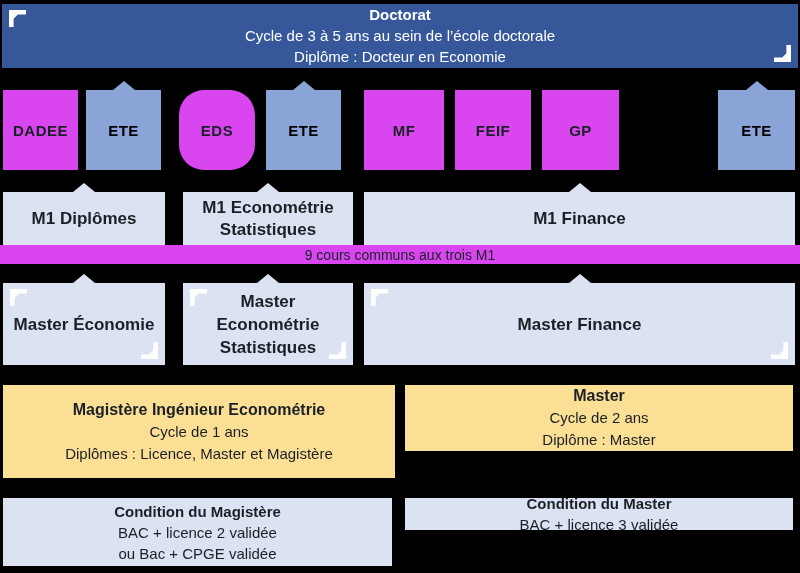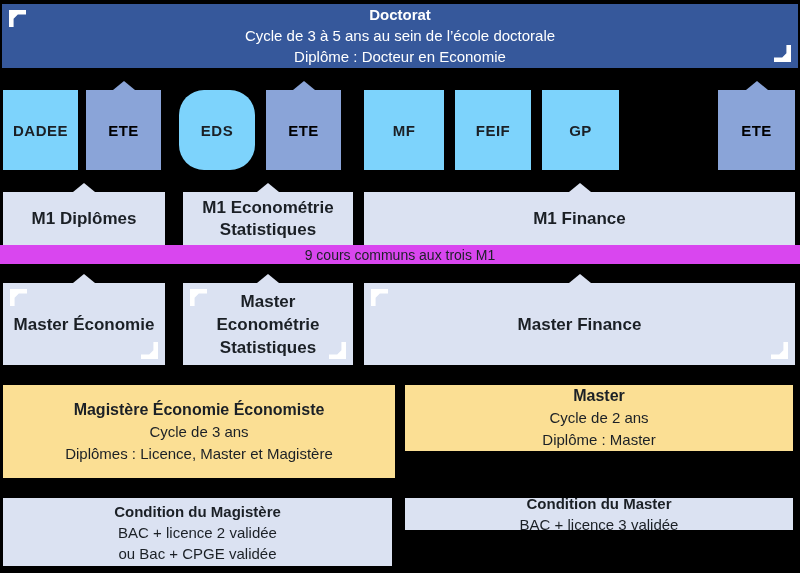--- a/index.html
+++ b/index.html
@@ -6,21 +6,21 @@
   .canvas{
     position:relative;width:800px;height:573px;background:#000;overflow:hidden;
     font-family:"Liberation Sans",sans-serif;color:#1b2026;
   }
   .box{position:absolute;display:flex;flex-direction:column;align-items:center;justify-content:center;
        text-align:center;box-sizing:border-box;}
   .pre{white-space:pre-line;}
 
   
   .header{background:#36589B;color:#fff;}
-  .light{background:#7dd3fc;--notch:#B6C6E7;}
+  .light{background:#d946ef;--notch:#B6C6E7;}
   .medium{background:#8AA4D8;color:#000000;--notch:#8AA4D8;}
   .lavender{background:#DBE2F2;--notch:#DBE2F2;}
   .gold{background:#d946ef;}
   .yellow{background:#FBDF94;}
 
   
   .header{left:2px;top:4px;width:796px;height:64px;}
   .header .t{font-weight:bold;font-size:15px;line-height:20px;}
   .header .s{font-size:15px;line-height:21px;}
 
@@ -131,22 +131,22 @@
 Econométrie
 Statistiques</span>
   </div>
   <div class="box master lavender notched msc">
     <div class="corner tl"></div>
     <div class="corner br"></div>
     <span class="pre">Master Finance</span>
   </div>
 
   <div class="box prog yellow magistere">
-    <div class="t">Magistère Économie Économiste</div>
-    <div class="s pre">Cycle de 3 ans
+    <div class="t">Magistère Ingénieur Econométrie</div>
+    <div class="s pre">Cycle de 1 ans
 Diplômes : Licence, Master et Magistère</div>
   </div>
   <div class="box prog yellow masterprog">
     <div class="t">Master</div>
     <div class="s pre">Cycle de 2 ans
 Diplôme : Master</div>
   </div>
 
   <div class="box cond lavender condmag">
     <div class="t">Condition du Magistère</div>

